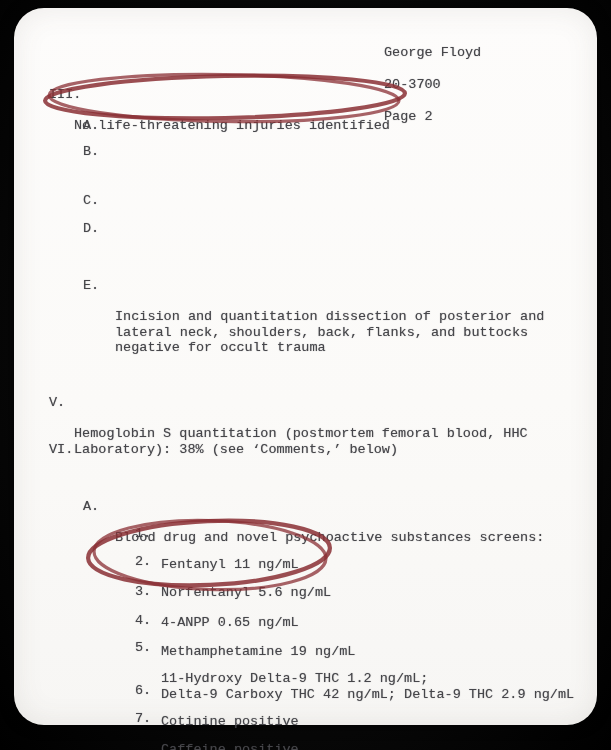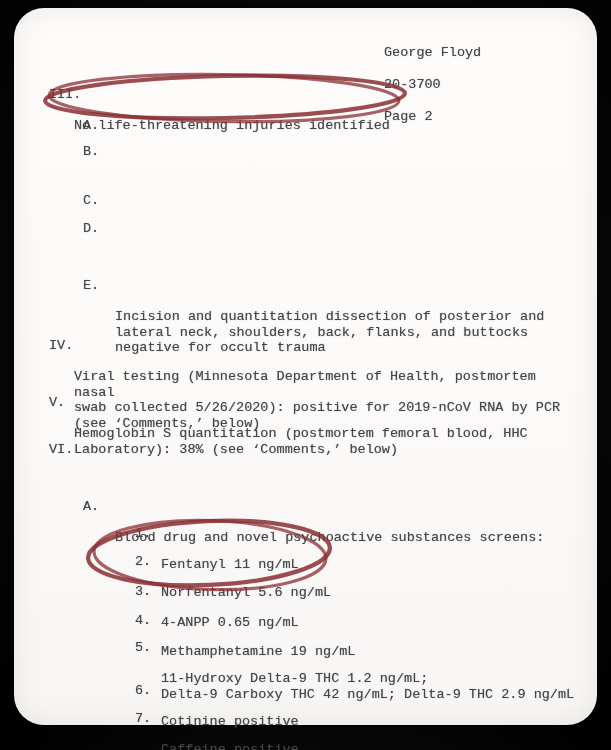--- a/index.html
+++ b/index.html
@@ -66,26 +66,20 @@
       <span class="marker">D.</span>
     </div>
 
     <div class="row letter txt" style="top:278px">
       <span class="marker">E.</span>
       <div class="body">Incision and quantitation dissection of posterior and
 lateral neck, shoulders, back, flanks, and buttocks
 negative for occult trauma</div>
     </div>
 
-    <div class="row roman txt" style="top:338px">
-      <span class="marker">IV.</span>
-      <div class="body">Viral testing (Minnesota Department of Health, postmortem nasal
-swab collected 5/26/2020): positive for 2019-nCoV RNA by PCR
-(see ‘Comments,’ below)</div>
-    </div>
 
     <div class="row roman txt" style="top:395px">
       <span class="marker">V.</span>
       <div class="body">Hemoglobin S quantitation (postmortem femoral blood, HHC
 Laboratory): 38% (see ‘Comments,’ below)</div>
     </div>
 
     <div class="row roman txt" style="top:442px">
       <span class="marker">VI.</span>
     </div>

